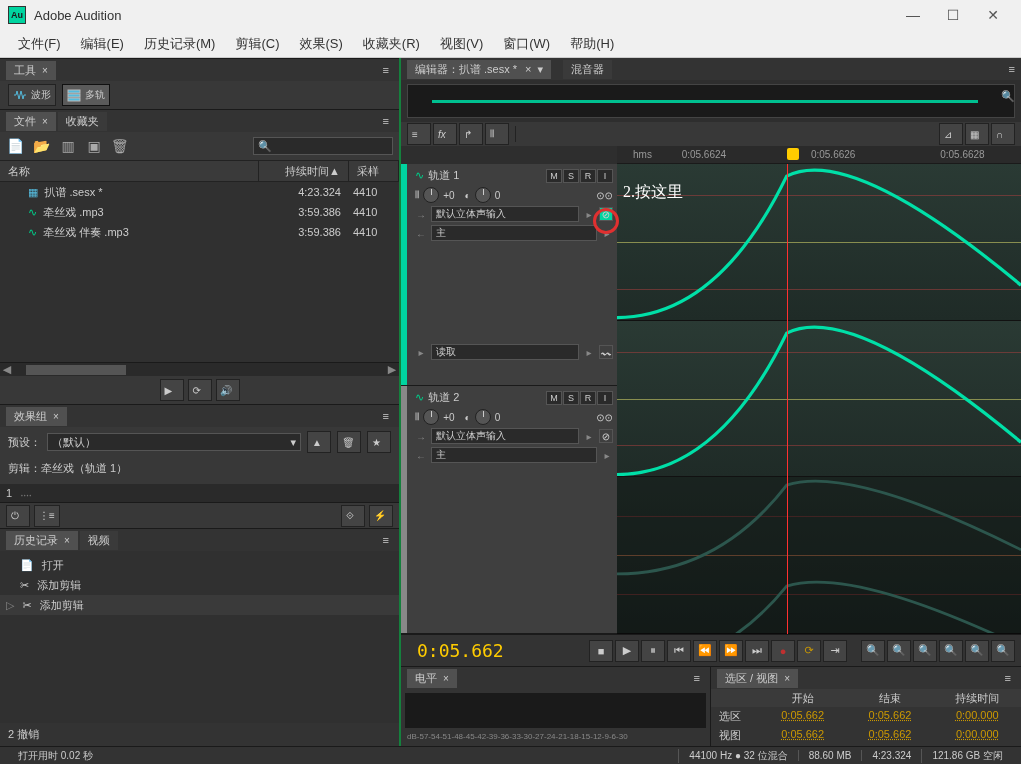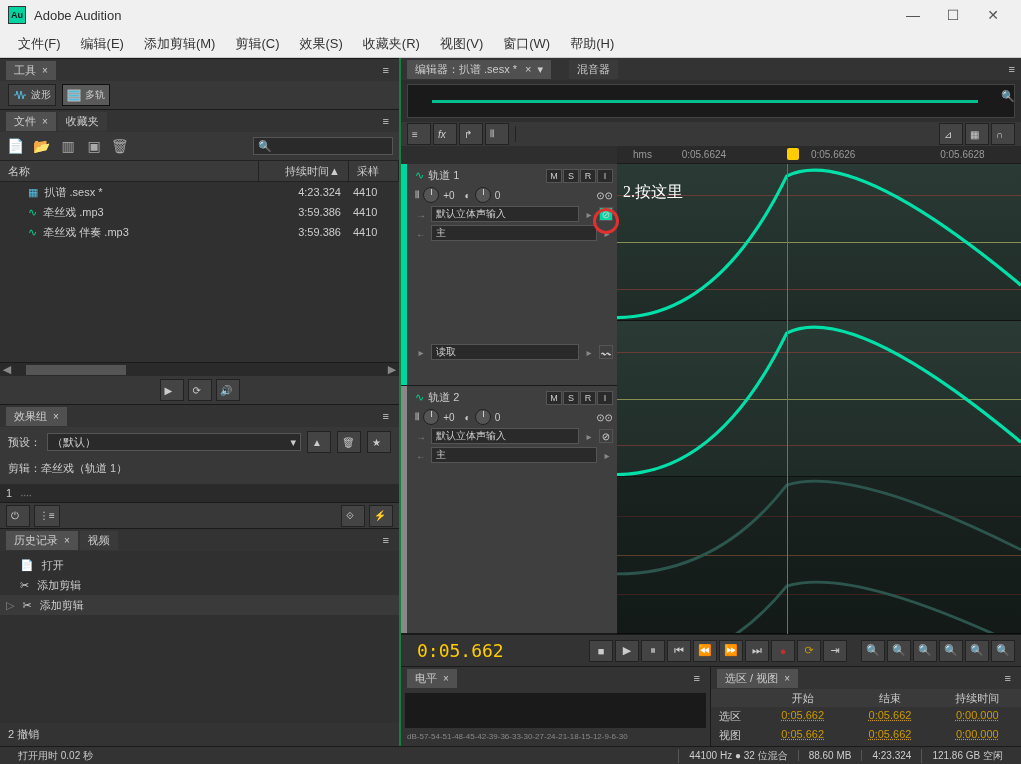--- a/index.html
+++ b/index.html
@@ -63,21 +63,21 @@
 .editlbl { padding: 4px 8px; font-size: 11px; }
 .fxlist { height: 10px; background: #2a2a2a; margin: 4px 0px 0 0px; }
 .fxbottom { height: 26px; display: flex; align-items: center; padding: 4px 6px; gap: 4px; background: #383838; border-top: 1px solid #1a1a1a; }
 
 .histpanel { background: #383838; flex: 1; display: flex; flex-direction: column; }
 .histlist { flex: 1; background: #303030; padding: 4px 0; }
 .histrow { height: 20px; display: flex; align-items: center; padding-left: 20px; gap: 8px; font-size: 11px; cursor: pointer; }
 .undolbl { padding: 4px 8px; font-size: 11px; background: #333; }
 
 
-.edhdr { height: 22px; display: flex; align-items: center; background: #333; padding: 0 6px; gap: 12px; }
+.edhdr { height: 22px; display: flex; align-items: center; background: #333; padding: 0 6px; gap: 6px; }
 .edhdr .tab { padding: 2px 8px; background: #505050; display: flex; align-items: center; }
 .edhdr .tab2 { padding: 2px 8px; background: #3a3a3a; margin-left: 6px; }
 
 .overview { height: 34px; background: #1a1a1a; margin: 4px 6px; position: relative; border: 1px solid #444; }
 .overview .ovwave { position: absolute; left: 4%; right: 6%; top: 48%; height: 3px; background: #00c090; }
 
 .trktools { height: 24px; display: flex; align-items: center; padding: 2px 6px; gap: 2px; background: #383838; }
 .trktools .sep { width: 1px; height: 16px; background: #222; margin: 0 4px; }
 
 .timeruler { height: 18px; background: #2a2a2a; display: flex; align-items: center; font-size: 10px; color: #999; position: relative; border-bottom: 1px solid #1a1a1a; }
@@ -141,21 +141,21 @@
   <div class="winbtns">
     <div class="winbtn">—</div>
     <div class="winbtn">☐</div>
     <div class="winbtn">✕</div>
   </div>
 </div>
 
 <div class="menubar">
   <div class="mi">文件(F)</div>
   <div class="mi">编辑(E)</div>
-  <div class="mi">添加剪辑(M)</div>
+  <div class="mi">历史记录(M)</div>
   <div class="mi">剪辑(C)</div>
   <div class="mi">效果(S)</div>
   <div class="mi">收藏夹(R)</div>
   <div class="mi">视图(V)</div>
   <div class="mi">窗口(W)</div>
   <div class="mi">帮助(H)</div>
 </div>
 
 <div class="app">
   <div class="leftcol">

